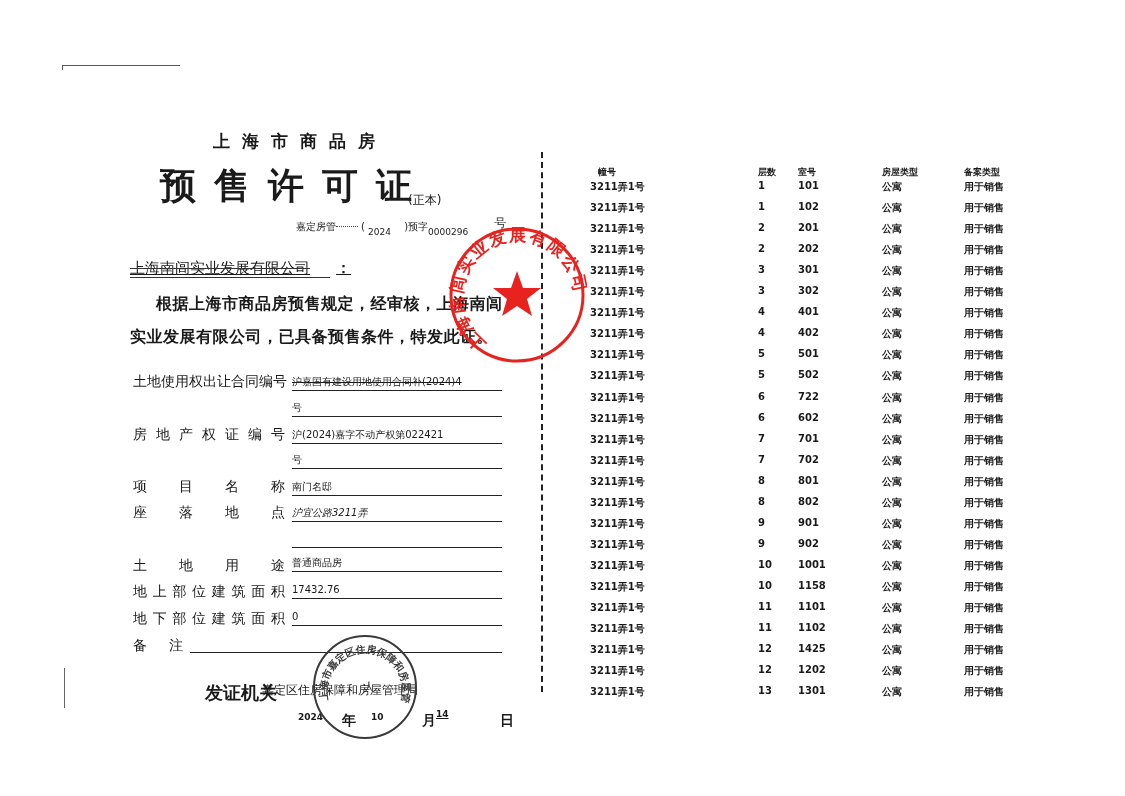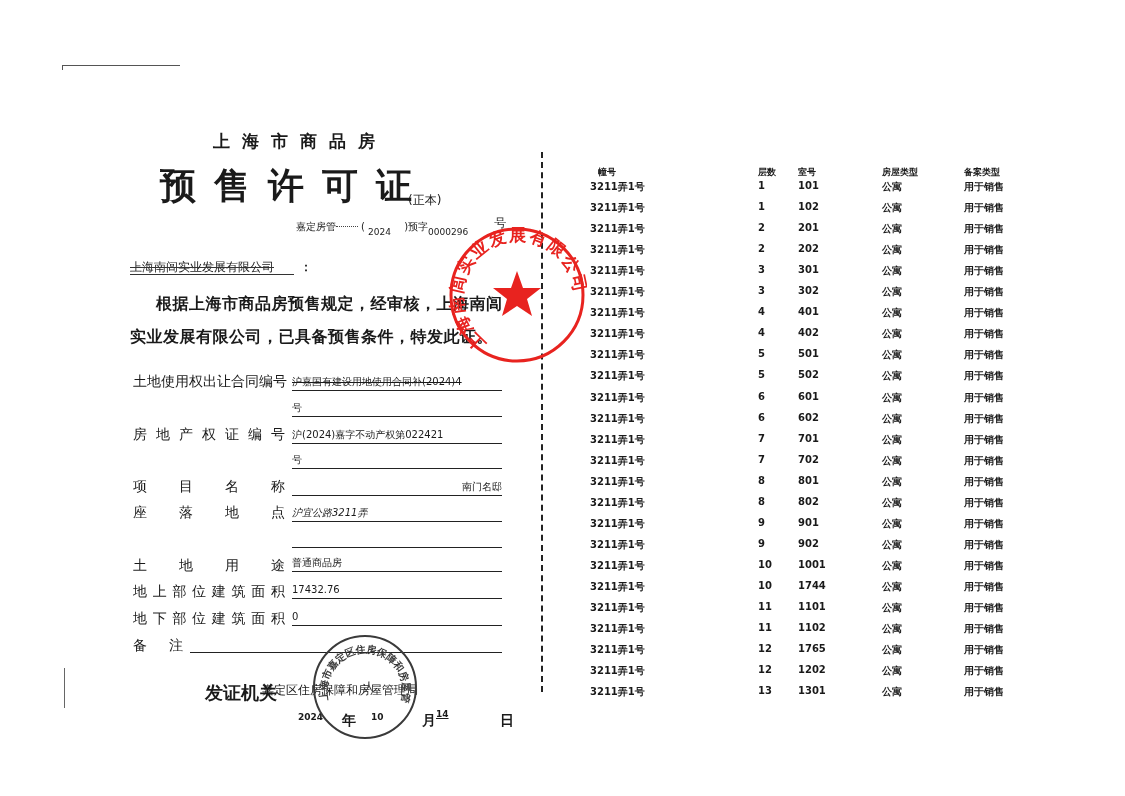--- a/index.html
+++ b/index.html
@@ -18,21 +18,21 @@
   .title-small { left: 213px; top: 130px; font-size: 17px; font-weight: bold; letter-spacing: 12px; font-family: "DejaVu Serif", serif; }
   .title-big { left: 160px; top: 162px; font-size: 36px; font-weight: bold; letter-spacing: 18px; font-family: "DejaVu Serif", serif; }
   .title-sub { left: 408px; top: 192px; font-size: 12px; }
 
   .permit-line { left: 296px; top: 218px; font-size: 10px; white-space: nowrap; }
   .permit-line span { display: inline-block; }
   .permit-line .dots { border-bottom: 1px dotted #444; width: 22px; margin: 0 3px 2px 0; vertical-align: middle; }
   .permit-line .small { font-size: 9px; position: relative; top: 5px; }
   .permit-line .hao { font-size: 12px; margin-left: 26px; position: relative; top: -3px; }
 
-  .company { left: 130px; top: 259px; font-size: 12px; }
+  .company { left: 130px; top: 259px; font-size: 15px; text-decoration: underline; }
   .company .name { text-decoration: line-through; text-decoration-color: #333; border-bottom: 1px solid #333; padding-right: 20px; }
   .company .colon { margin-left: 6px; font-weight: bold; }
 
   .para { left: 130px; width: 380px; font-size: 16px; font-weight: bold; line-height: 33px; letter-spacing: 0.5px; }
   .para1 { top: 287px; text-indent: 26px; }
 
   .label { position: absolute; left: 133px; font-size: 14px; font-weight: normal; font-family: "DejaVu Serif", serif; white-space: nowrap; }
   .label.spread { display: flex; justify-content: space-between; width: 152px; }
   .uline { position: absolute; left: 292px; width: 210px; border-bottom: 1px solid #222; height: 16px; font-size: 10px; line-height: 16px; white-space: nowrap; overflow: visible; }
   .uline.strike span { text-decoration: line-through; }
@@ -96,21 +96,21 @@
   </div>
 <div class="uline" style="top:427px;">沪(2024)嘉字不动产权第022421</div>
 <div class="uline" style="top:452px;">号</div>
 
 <div class="label spread" style="top:478px;">
     <span>项</span>
     <span>目</span>
     <span>名</span>
     <span>称</span>
   </div>
-<div class="uline" style="top:479px;text-align:right;">南门名邸</div>
+<div class="uline" style="top:479px;">南门名邸</div>
 
 <div class="label spread" style="top:504px;">
     <span>座</span>
     <span>落</span>
     <span>地</span>
     <span>点</span>
   </div>
 <div class="uline" style="top:505px;font-style:italic;">沪宜公路3211弄</div>
 <div class="uline" style="top:531px;"></div>
 
@@ -244,21 +244,21 @@
     <div class="row" style="top: 369.45px;">
       <span class="c-bld">3211弄1号</span>
       <span class="c-flr">5</span>
       <span class="c-room">502</span>
       <span class="c-type">公寓</span>
       <span class="c-use">用于销售</span>
     </div>
     <div class="row" style="top: 390.5px;">
       <span class="c-bld">3211弄1号</span>
       <span class="c-flr">6</span>
-      <span class="c-room">601</span>
+      <span class="c-room">722</span>
       <span class="c-type">公寓</span>
       <span class="c-use">用于销售</span>
     </div>
     <div class="row" style="top: 411.55px;">
       <span class="c-bld">3211弄1号</span>
       <span class="c-flr">6</span>
       <span class="c-room">602</span>
       <span class="c-type">公寓</span>
       <span class="c-use">用于销售</span>
     </div>
@@ -307,42 +307,42 @@
     <div class="row" style="top: 558.9px;">
       <span class="c-bld">3211弄1号</span>
       <span class="c-flr">10</span>
       <span class="c-room">1001</span>
       <span class="c-type">公寓</span>
       <span class="c-use">用于销售</span>
     </div>
     <div class="row" style="top: 579.95px;">
       <span class="c-bld">3211弄1号</span>
       <span class="c-flr">10</span>
-      <span class="c-room">1744</span>
+      <span class="c-room">1158</span>
       <span class="c-type">公寓</span>
       <span class="c-use">用于销售</span>
     </div>
     <div class="row" style="top: 601px;">
       <span class="c-bld">3211弄1号</span>
       <span class="c-flr">11</span>
       <span class="c-room">1101</span>
       <span class="c-type">公寓</span>
       <span class="c-use">用于销售</span>
     </div>
     <div class="row" style="top: 622.05px;">
       <span class="c-bld">3211弄1号</span>
       <span class="c-flr">11</span>
       <span class="c-room">1102</span>
       <span class="c-type">公寓</span>
       <span class="c-use">用于销售</span>
     </div>
     <div class="row" style="top: 643.1px;">
       <span class="c-bld">3211弄1号</span>
       <span class="c-flr">12</span>
-      <span class="c-room">1765</span>
+      <span class="c-room">1425</span>
       <span class="c-type">公寓</span>
       <span class="c-use">用于销售</span>
     </div>
     <div class="row" style="top: 664.15px;">
       <span class="c-bld">3211弄1号</span>
       <span class="c-flr">12</span>
       <span class="c-room">1202</span>
       <span class="c-type">公寓</span>
       <span class="c-use">用于销售</span>
     </div>

